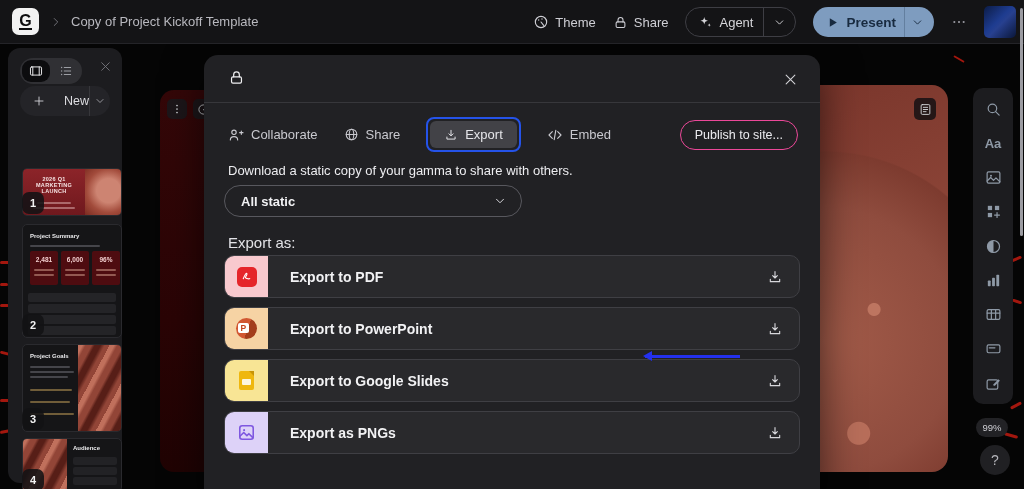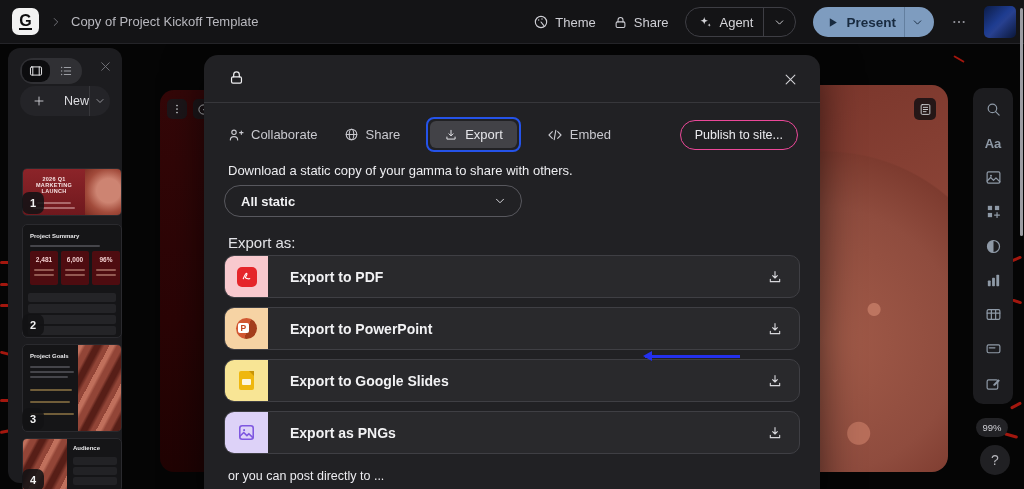--- a/index.html
+++ b/index.html
@@ -494,17 +494,16 @@
       <div class="exp-label">Export as PNGs</div>
       <div class="exp-dl">
           <svg class="ic" width="16" height="16" viewBox="0 0 24 24">
             <path d="M12 4v9M8.5 10l3.5 3.5L15.5 10M5 15.5V19h14v-3.5"></path>
           </svg>
         </div>
     </div>
 
     <div class="arrow"></div>
 
-    <div class="m-footer">or you can post directly to ...</div>
   </div>
 
   <div class="abs scrollbar"></div>
 </div>
 
 </body></html>

